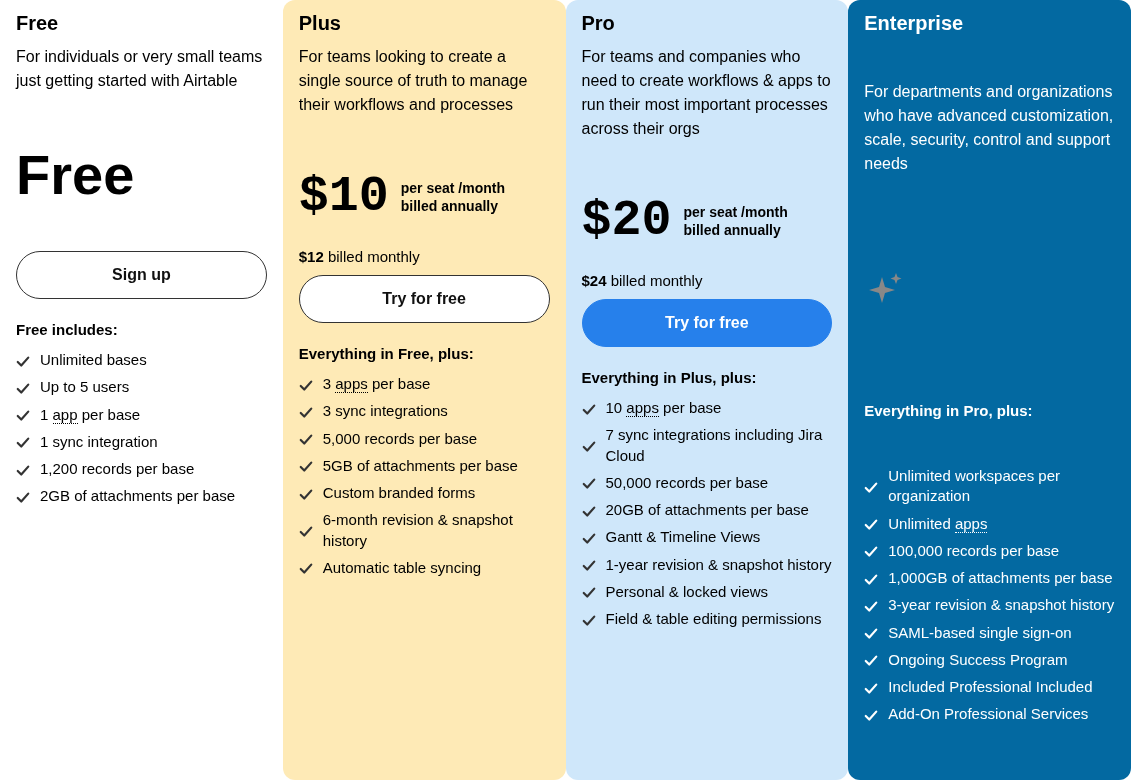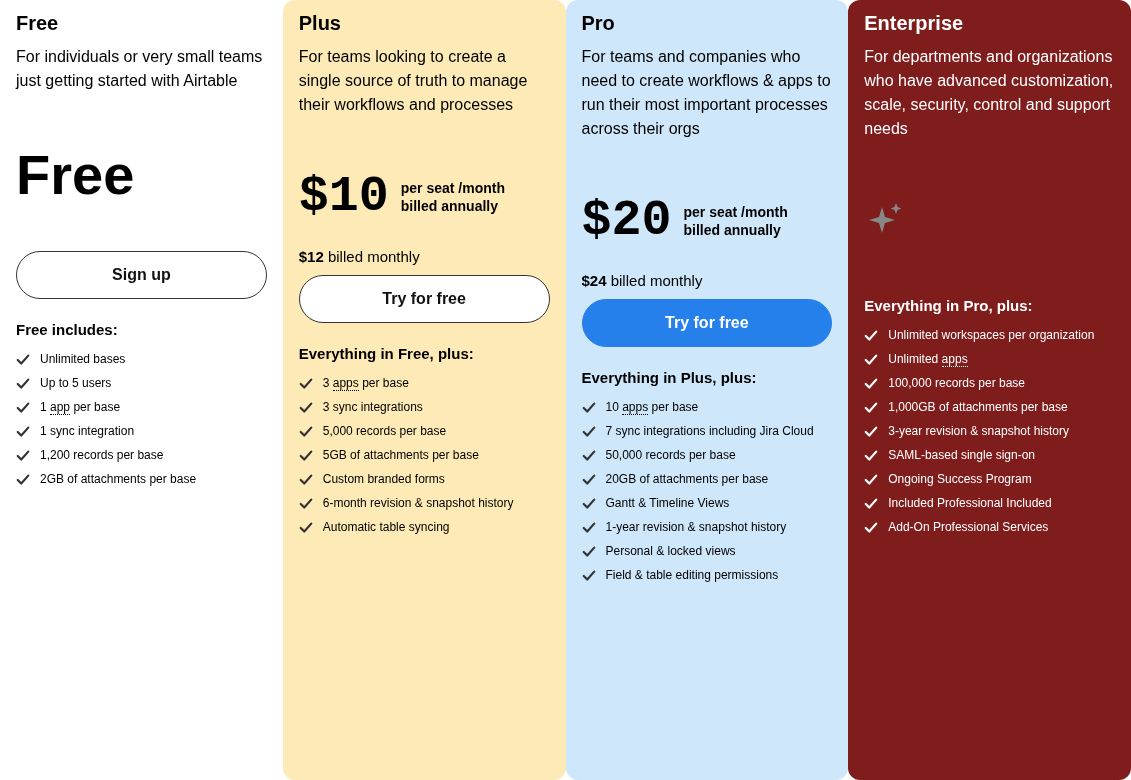--- a/index.html
+++ b/index.html
@@ -18,21 +18,21 @@
   .plan {
     flex: 1;
     padding: 12px 16px 16px 16px;
     display: flex;
     flex-direction: column;
     border-radius: 12px;
   }
   .plan-free { background: #ffffff; }
   .plan-plus { background: #feeab6; }
   .plan-pro { background: #cfe7fa; }
-  .plan-enterprise { background: #7f1d1d; color: #fff; }
+  .plan-enterprise { background: #0369a1; color: #fff; gap: 35px; }
 
   .plan-name {
     font-size: 20px;
     font-weight: 600;
     margin-bottom: 10px;
   }
   .plan-desc {
     font-size: 16px;
     line-height: 1.5;
     margin-bottom: 8px;
@@ -104,23 +104,23 @@
     margin-bottom: 12px;
   }
   .features-list {
     list-style: none;
     display: flex;
     flex-direction: column;
     gap: 7px;
   }
   .features-list li {
     display: flex;
-    align-items: flex-end;
+    align-items: center;
     gap: 10px;
-    font-size: 12px;
+    font-size: 15px;
     line-height: 1.35;
   }
   .check-icon {
     flex-shrink: 0;
     width: 14px;
     height: 14px;
     margin-top: 3px;
   }
   .check-icon svg { display: block; }
   .underline-dotted {

